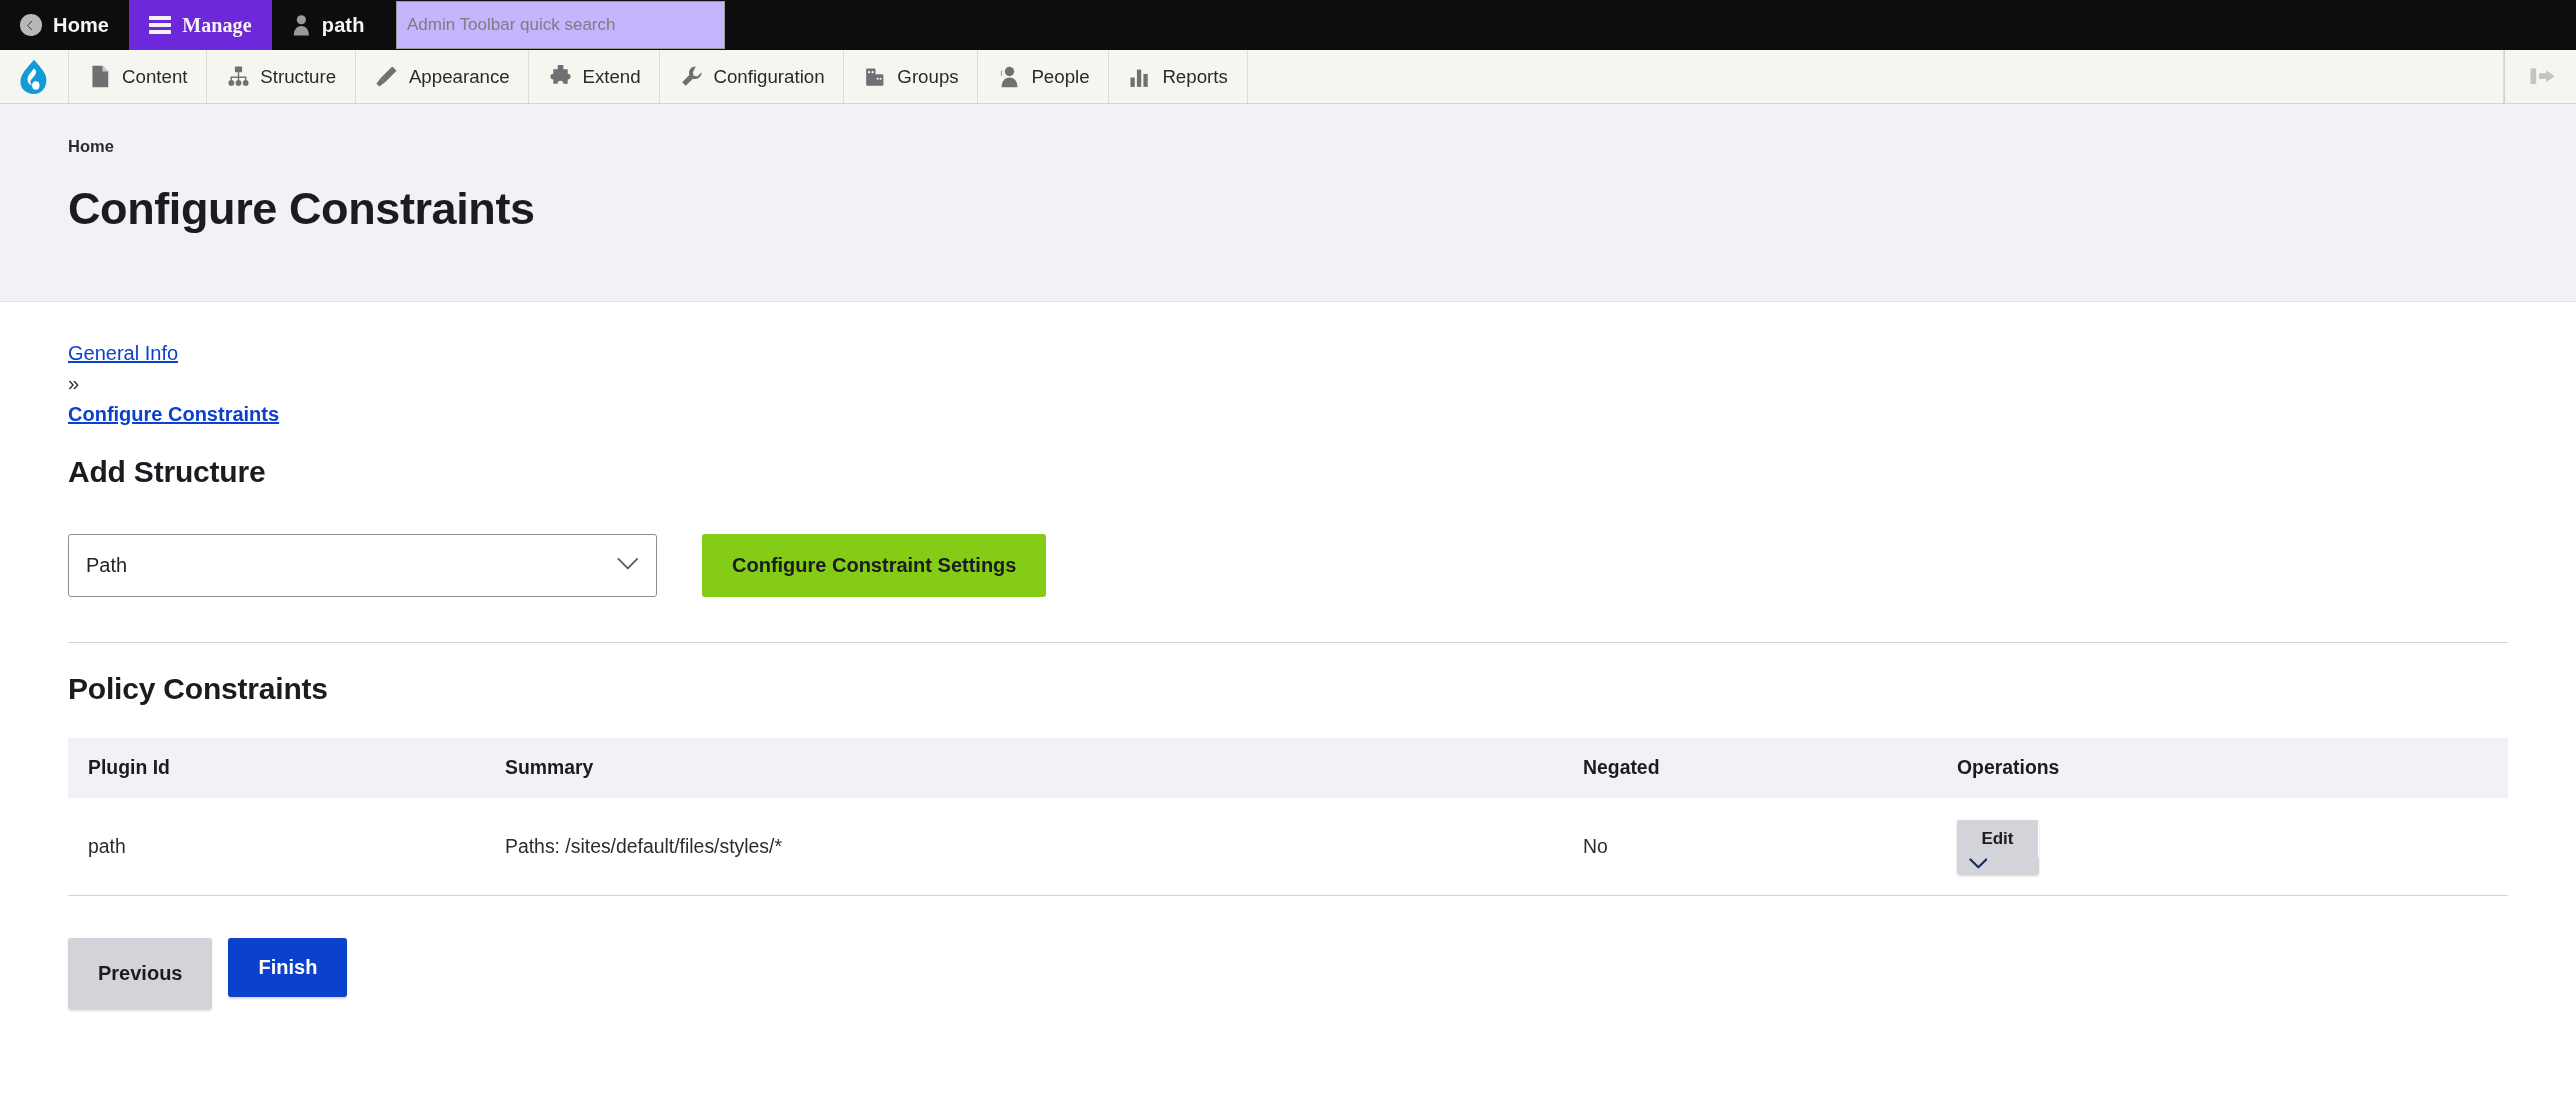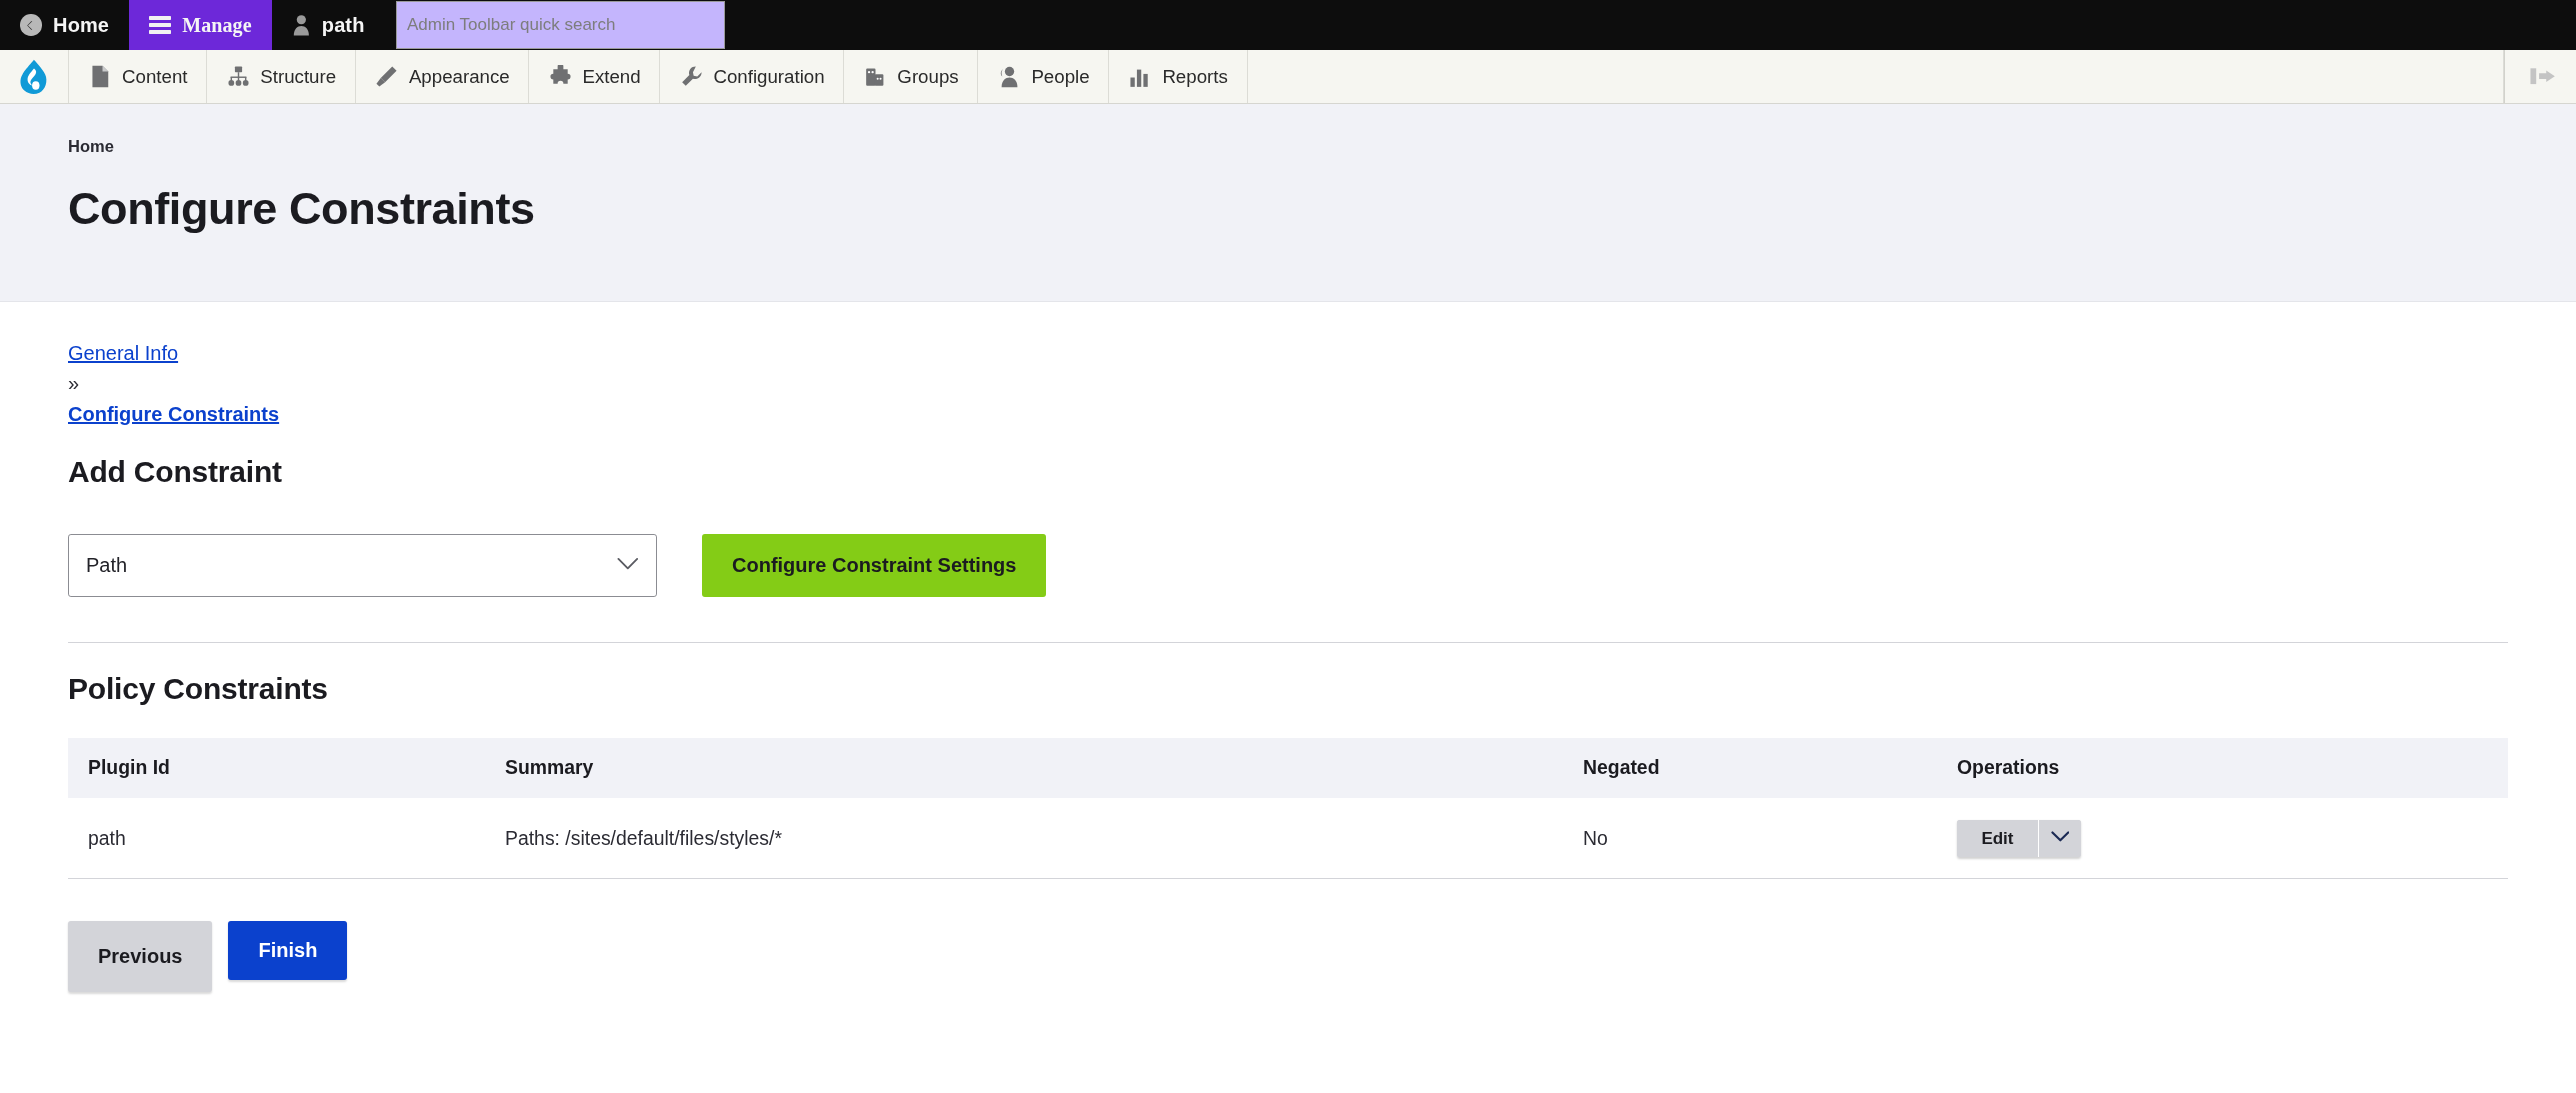--- a/index.html
+++ b/index.html
@@ -202,20 +202,21 @@
   .col-summary { width: 1078px; }
   .col-negated { width: 374px; }
 
   .op-group {
     display: inline-flex;
     align-items: stretch;
     background: #d3d4d9;
     border-radius: 2.9px;
     overflow: hidden;
     box-shadow: 0 1.4px 2.2px rgba(0,0,0,.18);
+    flex-direction: column;
   }
   .op-main {
     background: #d3d4d9;
     color: #1b1b20;
     font-size: 17px;
     font-weight: 700;
     padding: 0 24.4px;
     height: 37px;
     line-height: 37px;
     border: 0;
@@ -398,21 +399,21 @@
 </div>
 
 <div class="main">
 
   <div class="wizard-trail">
     <a href="#">General Info</a>
     <span class="sep">»</span>
     <a href="#" class="current">Configure Constraints</a>
   </div>
 
-  <h2 class="h2-section">Add Constraint</h2>
+  <h2 class="h2-section">Add Structure</h2>
 
   <div class="constraint-row">
     <div class="sel-wrap">
       <select class="sel">
         <option>Path</option>
       </select>
       <span class="sel-chev">
         <svg width="21.6" height="13" viewBox="0 0 30 18">
             <path d="M2 2 L15 15 L28 2" stroke="#5b5c63" stroke-width="2.6" fill="none" stroke-linecap="round" stroke-linejoin="round"></path>
           </svg>

